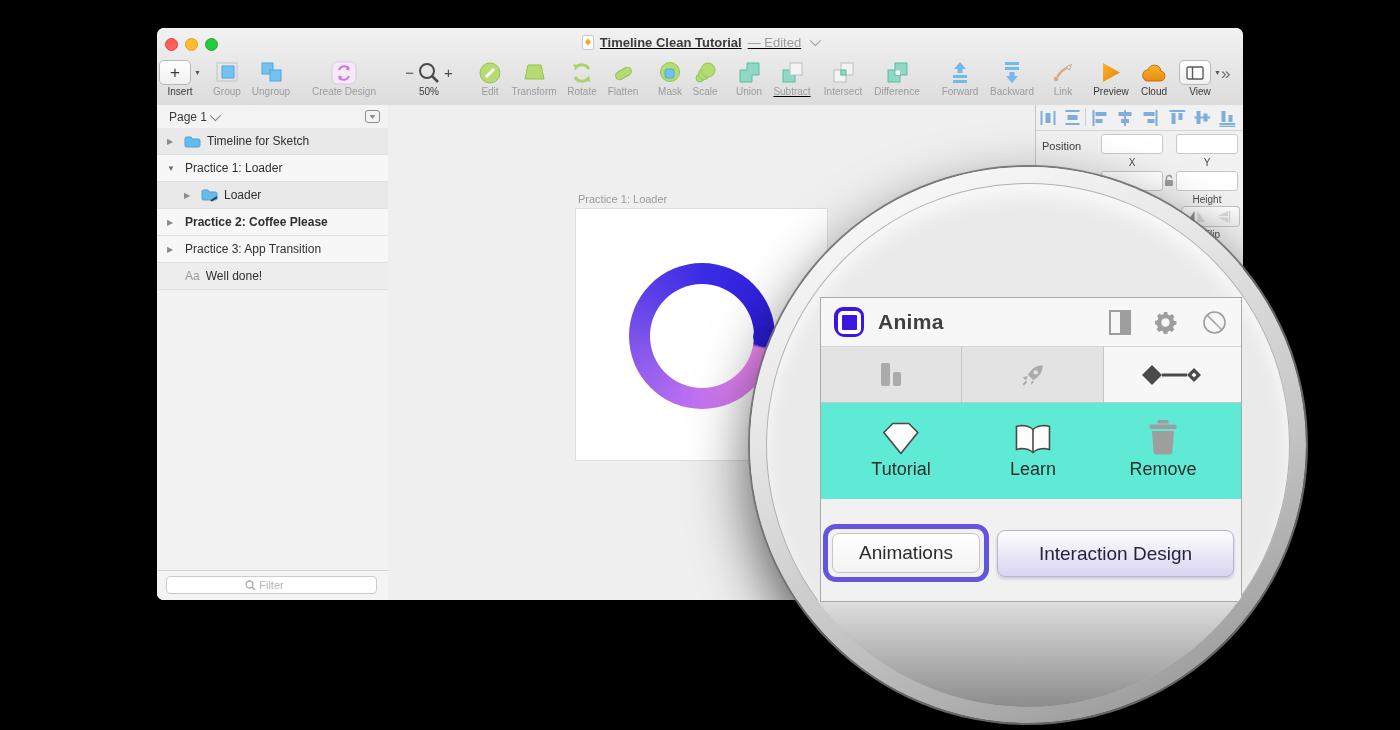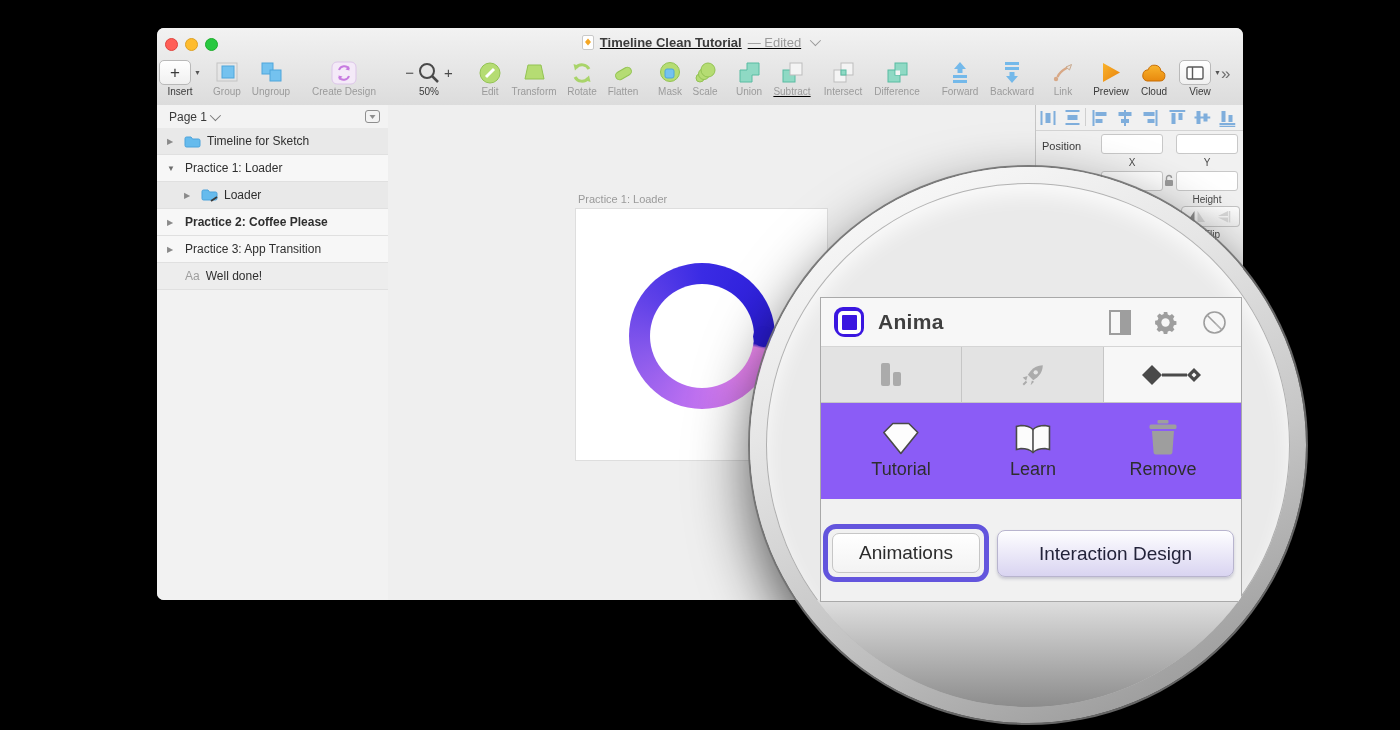--- a/index.html
+++ b/index.html
@@ -71,21 +71,21 @@
   #anima-hdr{position:absolute;left:0;top:0;width:100%;height:49px;background:#F7F7F7;
     border-bottom:1px solid #D5D5D5;display:flex;align-items:center;box-sizing:border-box;}
   .alogo{width:30px;height:30px;background:#3A16E0;border-radius:9px 9px 9px 11px;margin-left:13px;
     display:flex;align-items:center;justify-content:center;}
   .alogo-in{width:15px;height:15px;border:4px solid #FFFFFF;border-radius:5px;background:#3A16E0;}
   #anima-title{font-size:21px;font-weight:bold;color:#3F3F3F;margin-left:14px;letter-spacing:.3px;}
   .hico{position:absolute;top:12px;}
   #anima-tabs{position:absolute;left:0;top:49px;width:100%;height:56px;display:flex;border-bottom:1px solid #C6C6C6;box-sizing:border-box;}
   .atab{height:100%;background:#E3E3E3;border-right:1px solid #C6C6C6;display:flex;align-items:center;justify-content:center;box-sizing:border-box;}
   .atab.active{background:#F7F7F7;border-right:none;}
-  #anima-actions{position:absolute;left:0;top:105px;width:100%;height:105px;background:#8b5cf6;
+  #anima-actions{position:absolute;left:0;top:105px;width:100%;height:105px;background:#5eead4;
     border-bottom:1px solid #D8D8D8;box-sizing:border-box;}
   .action{position:absolute;top:8px;transform:translateX(-50%);text-align:center;}
   .action .aic{height:44px;display:flex;align-items:flex-end;justify-content:center;}
   .action .albl{font-size:18px;color:#2E2E2E;margin-top:4px;}
   #anima-btns{position:absolute;left:0;top:201px;width:100%;height:102px;background:#F1F1F1;}
   #btn-animations-ring{position:absolute;left:2px;top:25px;width:166px;height:58px;border:5px solid #6355DD;
     border-radius:13px;box-sizing:border-box;background:transparent;}
   #btn-animations{position:absolute;left:4px;top:4px;right:4px;bottom:4px;background:linear-gradient(#FFFFFF,#F3F3F3);
     border:1px solid #C6C6C6;border-radius:7px;display:flex;align-items:center;justify-content:center;
     font-size:19px;color:#2B2B2B;}
@@ -366,20 +366,27 @@
     </div>
     <div class="srow" style="top:131px;background:#F7F7F7;">
       <span class="disc" style="margin-left:10px;">▶</span>
       <span class="rowlab" style="margin-left:8px;">Practice 3: App Transition</span>
     </div>
     <div class="srow" style="top:158px;background:#EDEDED;">
       <span style="margin-left:28px;font-size:12px;color:#9E9E9E;">Aa</span>
       <span class="rowlab">Well done!</span>
     </div>
 
+    <div id="filterbar" class="abs">
+      <input id="filter-input" placeholder="Filter" style="">
+      <svg class="abs" id="filter-glyph" width="11" height="11">
+          <circle cx="4.5" cy="4.5" r="3.5" fill="none" stroke="#A8A8A8" stroke-width="1.3"></circle>
+          <line x1="7" y1="7" x2="10" y2="10" stroke="#A8A8A8" stroke-width="1.3"></line>
+        </svg>
+    </div>
   </div>
 
   <div id="canvas" class="abs">
     <div id="artboard-label" class="abs">Practice 1: Loader</div>
     <div id="artboard" class="abs"></div>
     <div id="ring" class="abs"></div>
     <div id="ring-cap" class="abs"></div>
   </div>
 
   <div id="inspector" class="abs">

